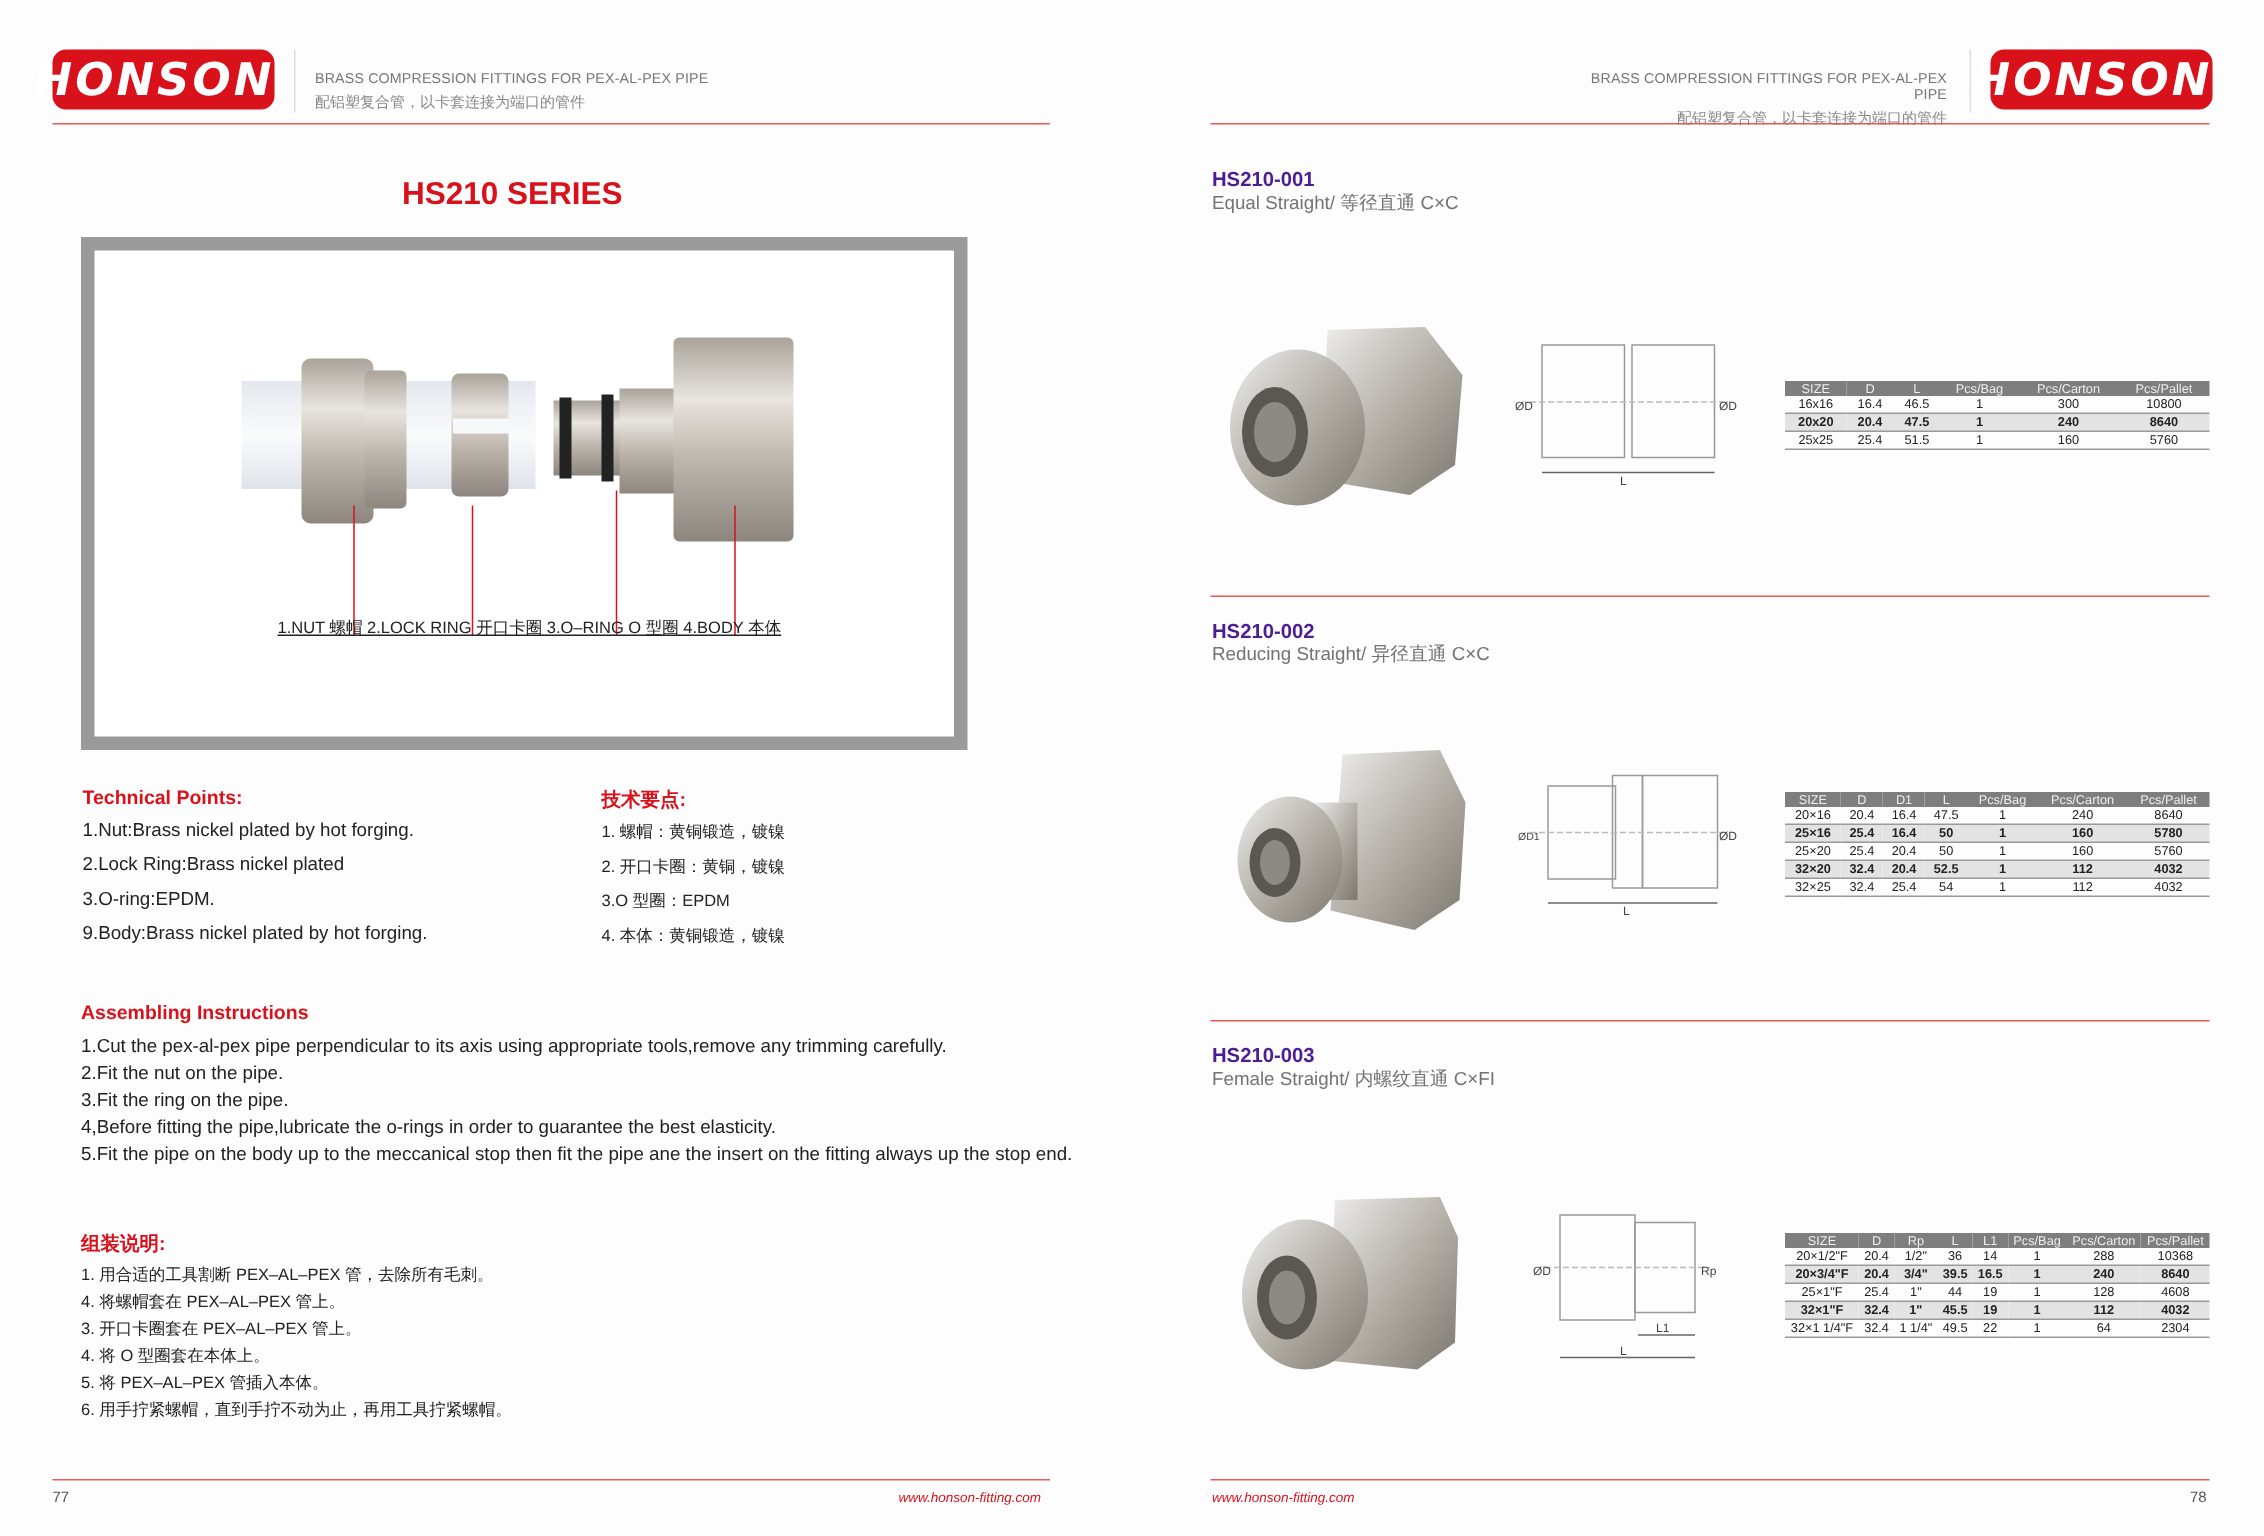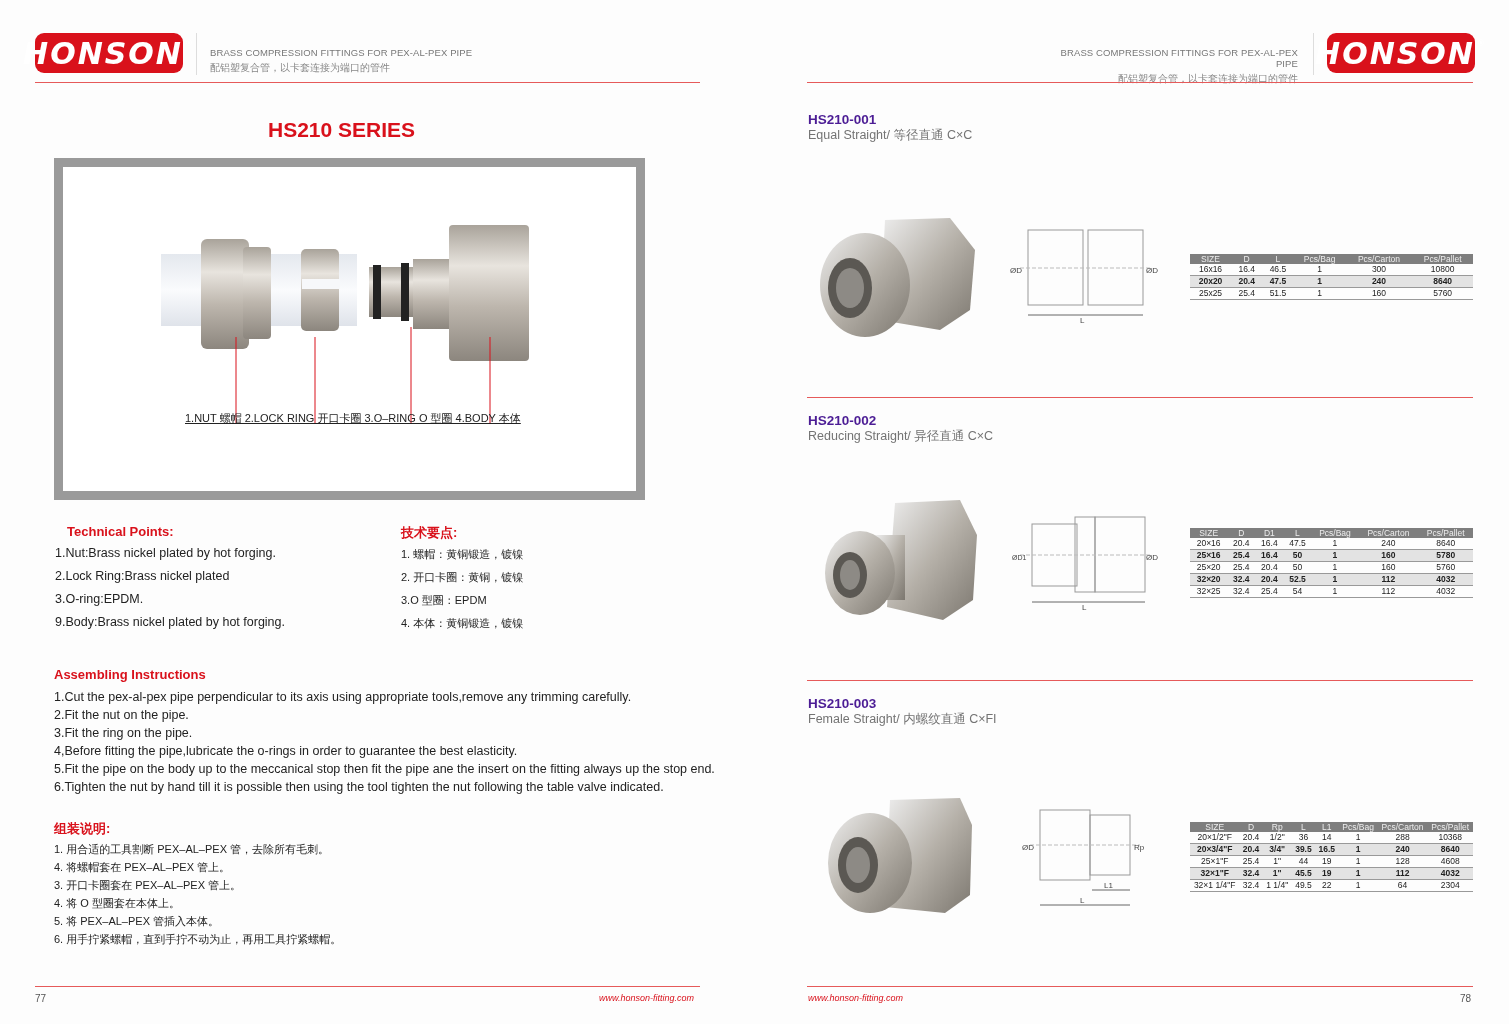--- a/index.html
+++ b/index.html
@@ -85,21 +85,21 @@
       <rect x="350" y="92" width="40" height="70" fill="url(#metal)"></rect>
       <rect x="386" y="58" width="80" height="136" rx="4" fill="url(#metal)"></rect>
       <line x1="173" y1="170" x2="173" y2="257" stroke="#d9111b" stroke-width="1"></line>
       <line x1="252" y1="170" x2="252" y2="257" stroke="#d9111b" stroke-width="1"></line>
       <line x1="348" y1="160" x2="348" y2="257" stroke="#d9111b" stroke-width="1"></line>
       <line x1="427" y1="170" x2="427" y2="257" stroke="#d9111b" stroke-width="1"></line>
     </svg>
   </div>
   <div class="abs parts-label" style="left:185px;top:411px;text-decoration:underline;">1.NUT 螺帽  2.LOCK RING 开口卡圈  3.O–RING O 型圈 4.BODY  本体</div>
 
-  <div class="abs sec-title" style="left:67px;top:524px;">Technical Points:</div>
+  <div class="abs sec-title" style="left:55px;top:524px;">Technical Points:</div>
   <div class="abs" style="left:55px;top:546px;">
     <div class="body-line" style="height:23px;">1.Nut:Brass nickel plated by hot forging.</div>
     <div class="body-line" style="height:23px;">2.Lock Ring:Brass nickel plated</div>
     <div class="body-line" style="height:23px;">3.O-ring:EPDM.</div>
     <div class="body-line" style="height:23px;">9.Body:Brass nickel plated by hot forging.</div>
   </div>
   <div class="abs sec-title" style="left:401px;top:524px;">技术要点:</div>
   <div class="abs" style="left:401px;top:547px;">
     <div class="cn-line" style="height:23px;">1. 螺帽：黄铜锻造，镀镍</div>
     <div class="cn-line" style="height:23px;">2. 开口卡圈：黄铜，镀镍</div>
@@ -107,21 +107,20 @@
     <div class="cn-line" style="height:23px;">4. 本体：黄铜锻造，镀镍</div>
   </div>
 
   <div class="abs sec-title" style="left:54px;top:667px;">Assembling Instructions</div>
   <div class="abs" style="left:54px;top:690px;">
     <div class="body-line" style="height:18px;">1.Cut the pex-al-pex pipe perpendicular to its axis using appropriate tools,remove any trimming carefully.</div>
     <div class="body-line" style="height:18px;">2.Fit the nut on the pipe.</div>
     <div class="body-line" style="height:18px;">3.Fit the ring on the pipe.</div>
     <div class="body-line" style="height:18px;">4,Before fitting the pipe,lubricate the o-rings in order to guarantee the best elasticity.</div>
     <div class="body-line" style="height:18px;">5.Fit the pipe on the body up to the meccanical stop then fit the pipe ane the insert on the fitting always up the stop end.</div>
-    <div class="body-line" style="height:18px;">6.Tighten the nut by hand till it is possible then using the tool tighten the nut following the table valve indicated.</div>
   </div>
 
   <div class="abs sec-title" style="left:54px;top:820px;">组装说明:</div>
   <div class="abs" style="left:54px;top:842px;">
     <div class="cn-line" style="height:18px;">1. 用合适的工具割断 PEX–AL–PEX 管，去除所有毛刺。</div>
     <div class="cn-line" style="height:18px;">4. 将螺帽套在 PEX–AL–PEX 管上。</div>
     <div class="cn-line" style="height:18px;">3. 开口卡圈套在 PEX–AL–PEX 管上。</div>
     <div class="cn-line" style="height:18px;">4. 将 O 型圈套在本体上。</div>
     <div class="cn-line" style="height:18px;">5. 将 PEX–AL–PEX 管插入本体。</div>
     <div class="cn-line" style="height:18px;">6. 用手拧紧螺帽，直到手拧不动为止，再用工具拧紧螺帽。</div>

